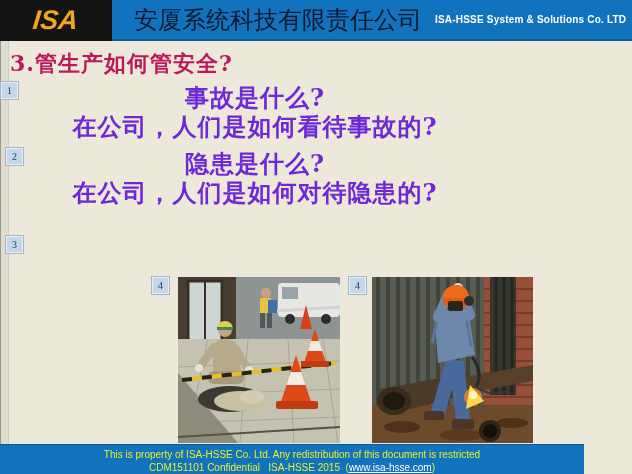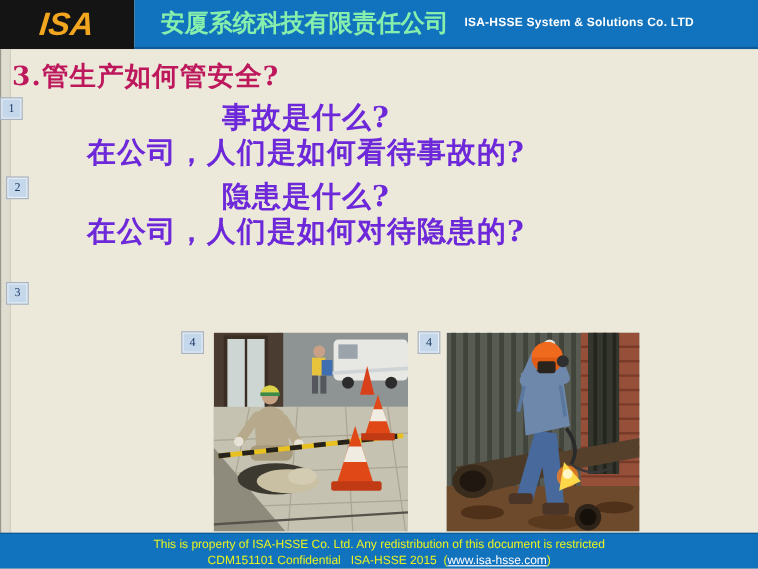--- a/index.html
+++ b/index.html
@@ -16,21 +16,21 @@
   .logo-text{
     color:#F2A51F;font-weight:bold;font-style:italic;font-size:27px;
     font-family:"Liberation Sans",sans-serif;letter-spacing:0px;
     transform:skewX(-6deg);line-height:1;
   }
   .header-bar{
     position:absolute;left:112px;top:0;width:520px;height:41px;background:#1173BE;
     border-bottom:2px solid #0C5A97;box-sizing:border-box;
     display:flex;align-items:center;padding-left:22px;
   }
-  .company-cn{color:#86efac;font-weight:bold;font-size:20px;white-space:nowrap;}
+  .company-cn{color:#0f172a;font-weight:normal;font-size:24px;white-space:nowrap;}
   .company-en{color:#fff;font-weight:bold;font-size:10px;margin-left:13px;white-space:nowrap;letter-spacing:.2px;}
   
   .body-area{position:absolute;left:0;top:41px;width:632px;height:403px;background:#EDE9DA;}
   .left-strip{position:absolute;left:0;top:0;width:7px;height:403px;background:#DFDCD0;border-right:1px solid #CFCCC0;border-left:1px solid #9a978e;}
   .slide-title{
     position:absolute;left:10px;top:8px;width:430px;
     font-family:"DejaVu Serif","Liberation Serif",serif;
     font-weight:bold;font-size:22px;color:#be185d;letter-spacing:1px;
   }
   .qline{
@@ -55,21 +55,21 @@
   .m3{left:6px;top:195px;}
   .m4a{left:152px;top:236px;}
   .m4b{left:349px;top:236px;}
   
   .photo{position:absolute;top:236px;height:166px;overflow:hidden;}
   .photo1{left:178px;width:162px;}
   .photo2{left:372px;width:161px;}
   .photo svg{display:block;}
   
   .footer{
-    position:absolute;left:0;top:444px;width:632px;height:30px;background:#1173BE;
+    position:absolute;left:0;top:444px;width:584px;height:30px;background:#1173BE;
     text-align:center;color:#E9F21F;font-size:10px;line-height:13px;
     padding-top:3px;box-sizing:border-box;border-top:1px solid #0C5A97;
   }
   .footer .l2{white-space:pre;}
   .footer a{color:#FFFFFF;text-decoration:underline;cursor:pointer;}
 </style>
 </head>
 <body>
 
 <div class="slide">

